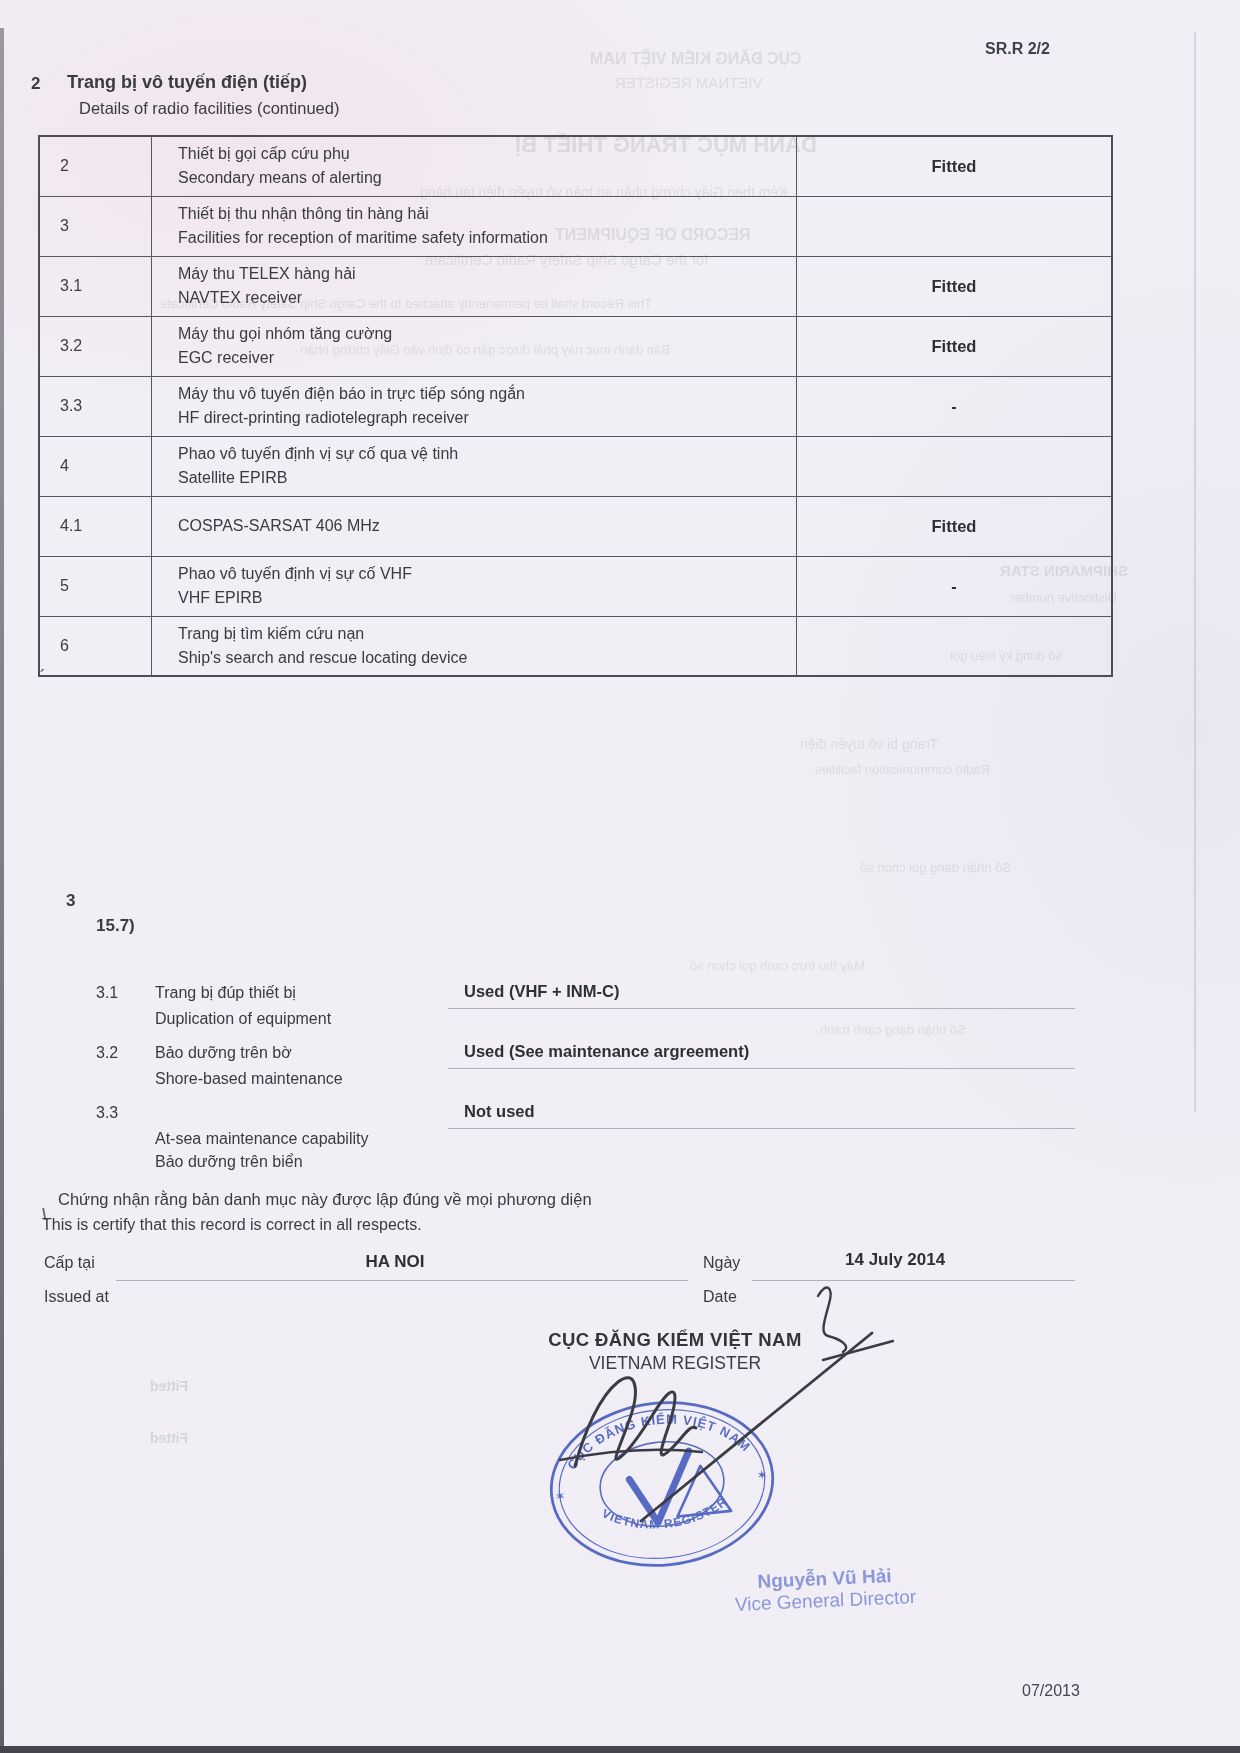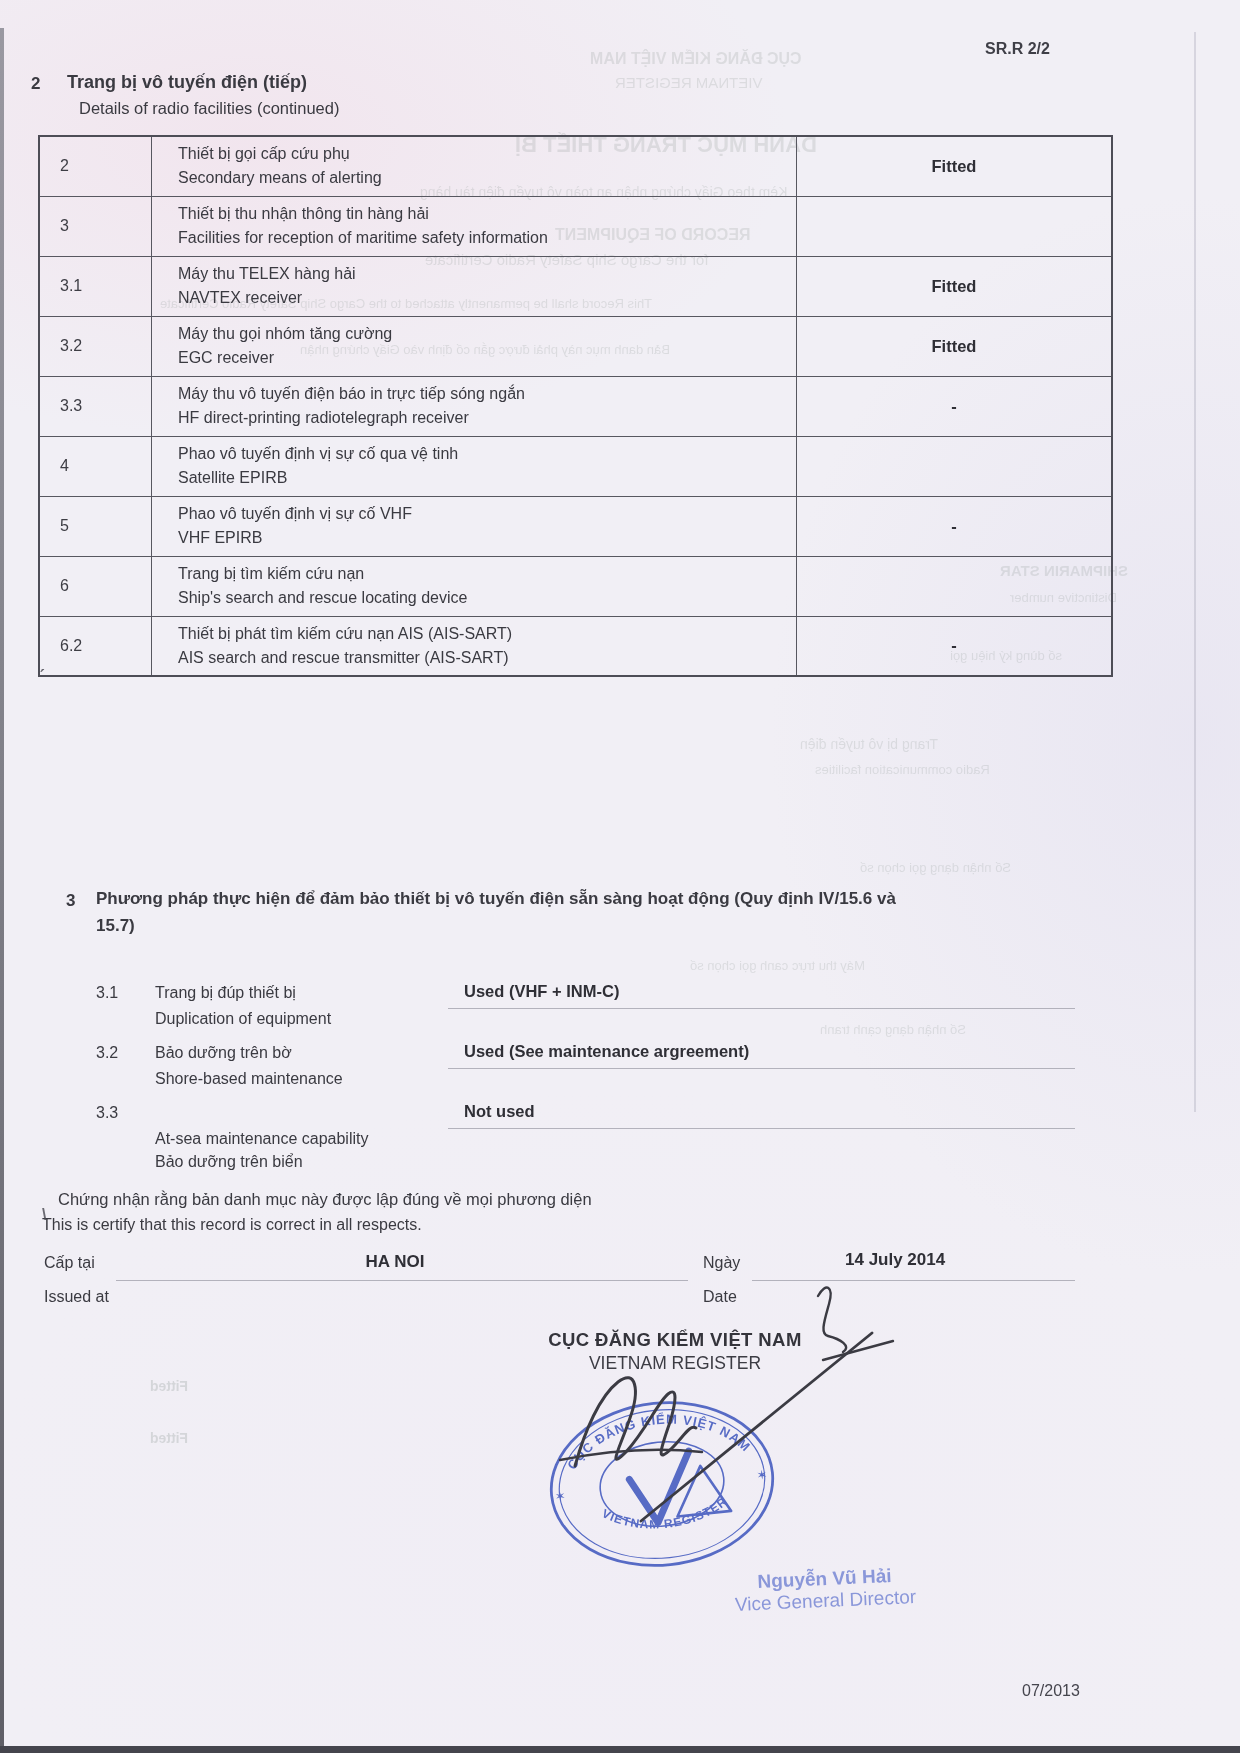--- a/index.html
+++ b/index.html
@@ -135,50 +135,49 @@
     </tr>
     <tr class="r">
       <td class="num">4</td>
       <td class="desc">
             <div>Phao vô tuyến định vị sự cố qua vệ tinh</div>
             <div>Satellite EPIRB</div>
           </td>
       <td class="stat"></td>
     </tr>
     <tr class="r">
+      <td class="num">4.1</td>
+      <td class="desc">
+            <div>COSPAS-SARSAT 406 MHz</div>
+            <div></div>
+          </td>
+      <td class="stat">Fitted</td>
+    </tr>
+    <tr class="r">
       <td class="num">5</td>
       <td class="desc">
             <div>Phao vô tuyến định vị sự cố VHF</div>
             <div>VHF EPIRB</div>
           </td>
       <td class="stat">-</td>
     </tr>
     <tr class="r">
       <td class="num">6</td>
       <td class="desc">
             <div>Trang bị tìm kiếm cứu nạn</div>
             <div>Ship's search and rescue locating device</div>
           </td>
       <td class="stat"></td>
     </tr>
-    <tr class="r">
-      <td class="num">6.2</td>
-      <td class="desc">
-            <div>Thiết bị phát tìm kiếm cứu nạn AIS (AIS-SART)</div>
-            <div>AIS search and rescue transmitter (AIS-SART)</div>
-          </td>
-      <td class="stat">-</td>
-    </tr>
   </tbody>
     </table>
 
   <div class="mark" style="left:38px;top:648px;font-size:22px">ˏ</div>
 
   <div class="abs sec3-num">3</div>
-  <div class="abs sec3-l1">Phương pháp thực hiện để đảm bảo thiết bị vô tuyến điện sẵn sàng hoạt động (Quy định IV/15.6 và</div>
   <div class="abs sec3-l2">15.7)</div>
 
   <div class="abs m-no" style="left:96px;top:984px">3.1</div>
   <div class="abs m-vi" style="left:155px;top:984px">Trang bị đúp thiết bị</div>
   <div class="abs m-en" style="left:155px;top:1010px">Duplication of equipment</div>
   <div class="abs m-val" style="left:464px;top:982px">Used (VHF + INM-C)</div>
   <div class="abs uline" style="left:448px;top:1008px;width:627px"></div>
 
   <div class="abs m-no" style="left:96px;top:1044px">3.2</div>
   <div class="abs m-vi" style="left:155px;top:1044px">Bảo dưỡng trên bờ</div>

